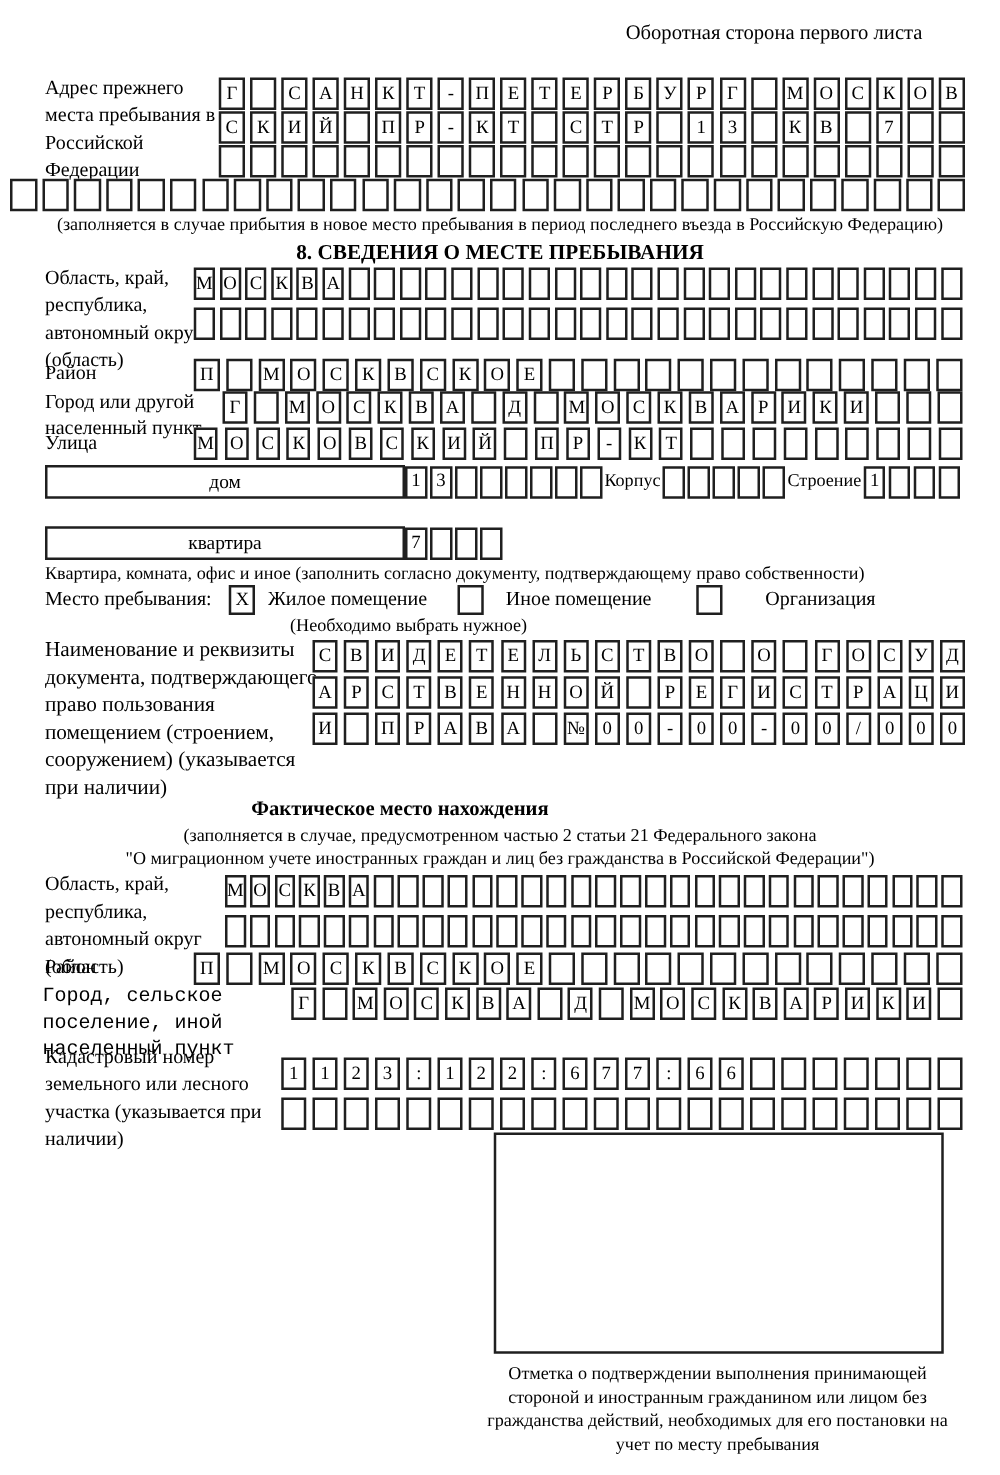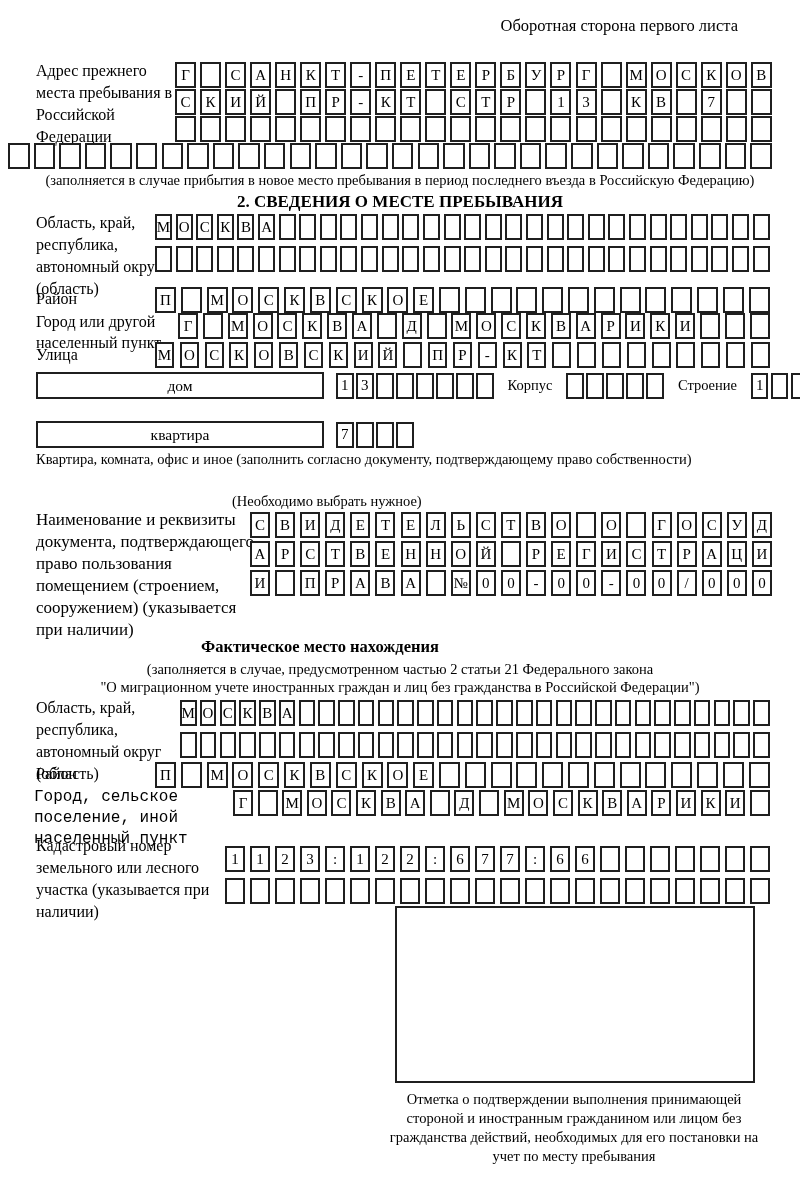--- a/index.html
+++ b/index.html
@@ -27,21 +27,21 @@
   .w20 .cell { width:20px; }
   .w19 .cell { width:19px; }
   .w165 .cell { width:16.5px; }
   .inline-cells { display:flex; gap:2.5px; }
   .inline-cells .cell { width:17.5px; height:26px; }
   .widebox {
     box-sizing:border-box; border:2px solid #1f1f1f; height:27px;
     display:flex; align-items:center; justify-content:center;
     font-size:15.5px; flex:none;
   }
-  .houserow { display:flex; align-items:center; gap:12px; }
+  .houserow { display:flex; align-items:center; gap:0; }
   .houserow .small-lbl { font-size:14.5px; flex:none; padding:0 2px; }
   .checkbox {
     box-sizing:border-box; border:2px solid #1f1f1f; width:21px; height:24px;
     display:flex; align-items:center; justify-content:center; font-size:15px; flex:none;
   }
   .stayrow { display:flex; align-items:center; font-size:16px; }
   .stamp-box { box-sizing:border-box; border:2px solid #1f1f1f; background:#fff; }
 </style>
 </head>
 <body>
@@ -156,21 +156,21 @@
       <div class="cell"></div>
       <div class="cell"></div>
       <div class="cell"></div>
       <div class="cell"></div>
       <div class="cell"></div>
       <div class="cell"></div>
       <div class="cell"></div>
     </div>
   <div class="abs note center" style="left:0; top:172px; width:800px;">(заполняется в случае прибытия в новое место пребывания в период последнего въезда в Российскую Федерацию)</div>
 
-  <div class="abs bold center" style="left:0; top:192px; width:800px; font-size:17px;">2. СВЕДЕНИЯ О МЕСТЕ ПРЕБЫВАНИЯ</div>
+  <div class="abs bold center" style="left:0; top:192px; width:800px; font-size:17px;">8. СВЕДЕНИЯ О МЕСТЕ ПРЕБЫВАНИЯ</div>
 
   <div class="abs lbl" style="left:36px; top:212px; width:132px;">Область, край, республика, автономный округ (область)</div>
   <div class="abs cellrow w17" style="left:155px; top:214px; width:615px;">
       <div class="cell">М</div>
       <div class="cell">О</div>
       <div class="cell">С</div>
       <div class="cell">К</div>
       <div class="cell">В</div>
       <div class="cell">А</div>
       <div class="cell"></div>
@@ -349,20 +349,29 @@
     <div class="widebox" style="width:288px;">квартира</div>
     <div class="inline-cells">
         <div class="cell">7</div>
         <div class="cell"></div>
         <div class="cell"></div>
         <div class="cell"></div>
       </div>
   </div>
   <div class="abs note" style="left:36px; top:451px;">Квартира, комната, офис и иное (заполнить согласно документу, подтверждающему право собственности)</div>
 
+  <div class="abs stayrow" style="left:36px; top:468px;">
+    <span>Место пребывания:</span>
+    <span class="checkbox" style="margin-left:14px;">X</span>
+    <span style="margin-left:10px;">Жилое помещение</span>
+    <span class="checkbox" style="margin-left:24px;"></span>
+    <span style="margin-left:18px;">Иное помещение</span>
+    <span class="checkbox" style="margin-left:36px;"></span>
+    <span style="margin-left:34px;">Организация</span>
+  </div>
   <div class="abs note" style="left:232px; top:493px;">(Необходимо выбрать нужное)</div>
 
   <div class="abs lbl-sm" style="left:36px; top:509px; width:218px;">Наименование и реквизиты документа, подтверждающего право пользования помещением (строением, сооружением) (указывается при наличии)</div>
   <div class="abs cellrow w20" style="left:250px; top:512px; width:522px;">
       <div class="cell">С</div>
       <div class="cell">В</div>
       <div class="cell">И</div>
       <div class="cell">Д</div>
       <div class="cell">Е</div>
       <div class="cell">Т</div>

